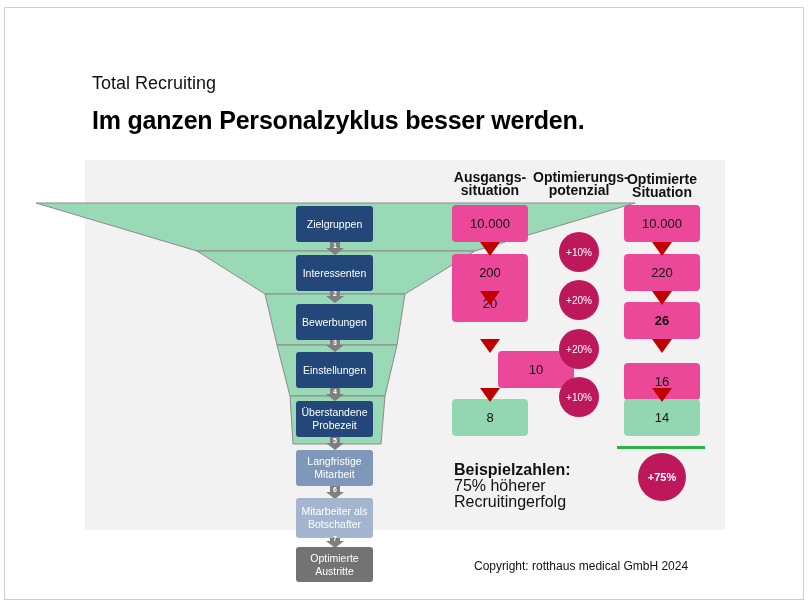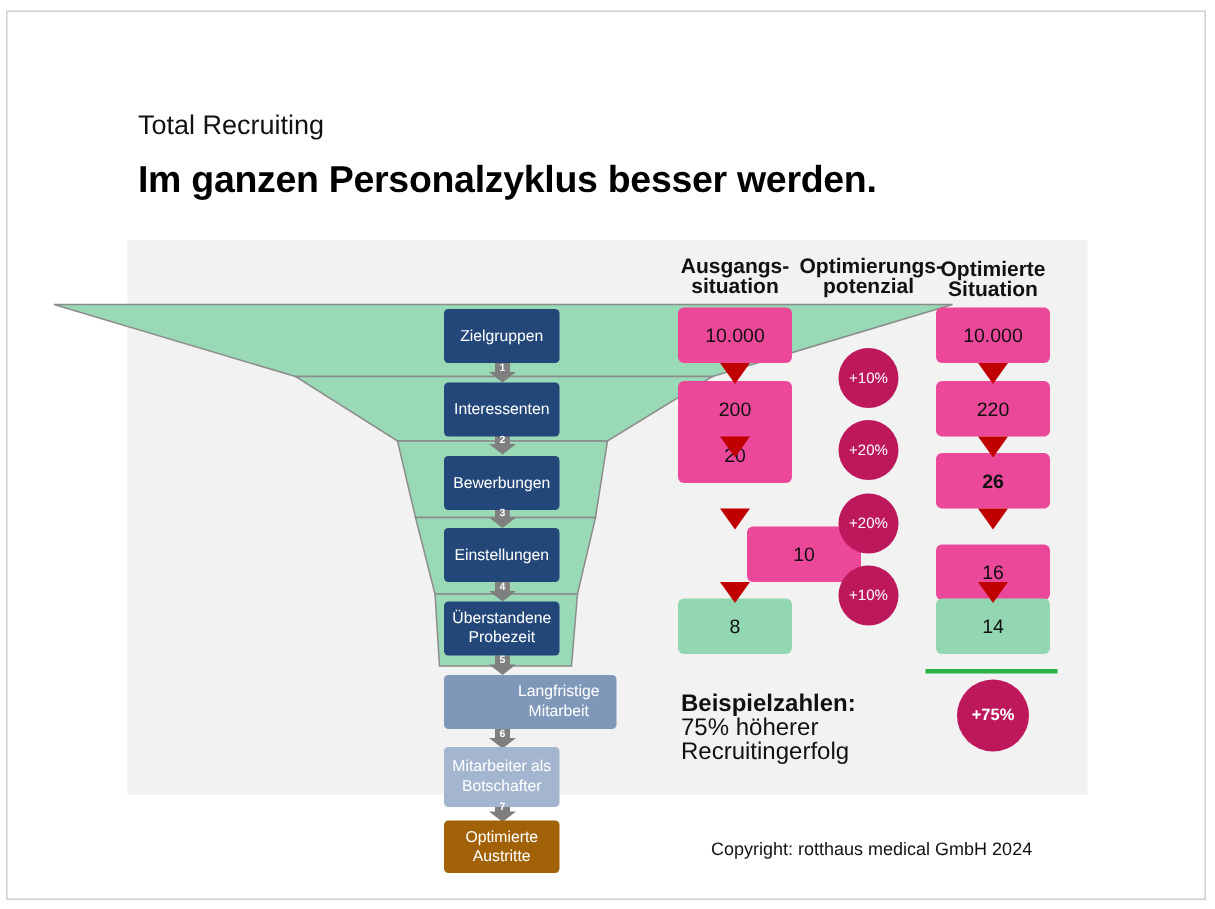--- a/index.html
+++ b/index.html
@@ -8,23 +8,23 @@
   .slide { position: absolute; left: 4px; top: 7px; width: 800px; height: 593px;
            border: 1px solid #cfcfcf; background: #fff; box-sizing: border-box; }
   .panel { position: absolute; left: 85px; top: 160px; width: 640px; height: 370px; background: #f2f2f2; }
   .subtitle { position: absolute; left: 92px; top: 73px; font-size: 18px; color: #111; }
   .title { position: absolute; left: 92px; top: 106px; font-size: 25px; font-weight: bold; color: #000; letter-spacing: -0.2px; }
   svg.funnel { position: absolute; left: 0; top: 0; }
   .step { position: absolute; left: 296px; width: 77px; border-radius: 3px; color: #fff;
           font-size: 10.5px; display: flex; align-items: center; justify-content: center;
           text-align: center; line-height: 13px; }
   .step.dark { background: #234779; }
-  .step.mid { background: #7f97b9; padding-left: 38px; }
+  .step.mid { background: #7f97b9; }
   .step.light { background: #a3b5cf; }
-  .step.pale { background: #a16207; }
+  .step.pale { background: #737373; }
   .stepnum { position: absolute; left: 328px; width: 14px; height: 12px; font-size: 7px; color: #fff; font-weight: bold;
              text-align: center; line-height: 10px; }
   .colhead { position: absolute; font-size: 14px; font-weight: bold; text-align: center; color: #111; line-height: 13px; }
   .vbox { position: absolute; width: 76px; height: 37px; border-radius: 4px; background: #ec4899;
           font-size: 13px; color: #111; display: flex; align-items: center; justify-content: center; }
   .vbox.green { background: #93d7b2; }
   .tri { position: absolute; width: 0; height: 0; border-left: 10px solid transparent; border-right: 10px solid transparent;
          border-top: 14px solid #c00000; }
   .circle { position: absolute; border-radius: 50%; background: #be185d; color: #fff; font-size: 10px;
             display: flex; align-items: center; justify-content: center; }

